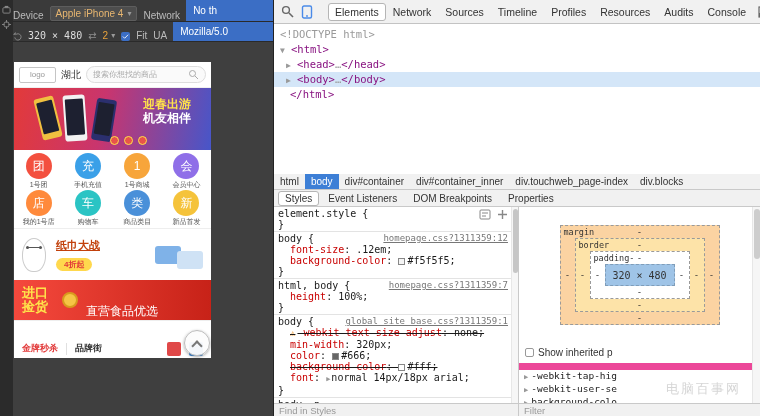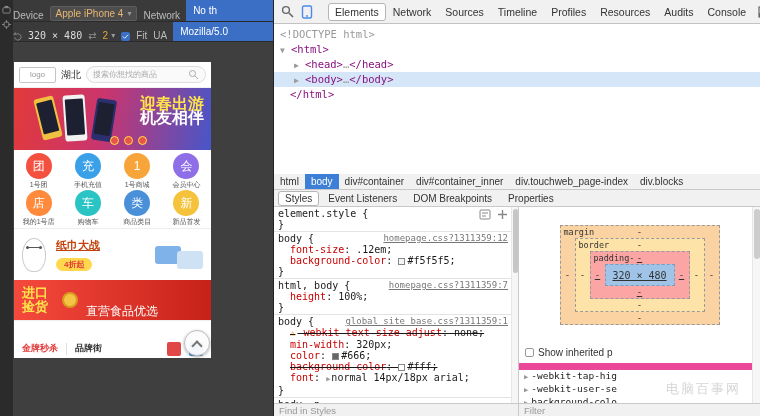--- a/index.html
+++ b/index.html
@@ -32,21 +32,21 @@
   .m-header { height:26px; display:flex; align-items:center; gap:5px; padding:0 5px; background:#fff; border-bottom:1px solid #f0f0f0; }
   .m-logo { width:37px; height:16px; border:1px solid #c5c5c5; border-radius:2px; font-size:8px; color:#999;
             display:flex; align-items:center; justify-content:center; }
   .m-region { font-size:10px; color:#333; white-space:nowrap; }
   .m-search { flex:1; height:17px; border:1px solid #ddd; border-radius:9px; background:#fafafa;
               display:flex; align-items:center; padding:0 6px; gap:4px; overflow:hidden; }
   .m-search span { font-size:8px; color:#aaa; flex:1; white-space:nowrap; overflow:hidden; }
 
   
   .m-banner { position:relative; height:62px; background:linear-gradient(100deg,#e23a3a 0%,#c9356e 45%,#4756c9 100%); overflow:hidden; }
-  .bn-txt { position:absolute; right:7px; top:9px; text-align:right; line-height:14px; font-weight:bold; font-size:16px; }
+  .bn-txt { position:absolute; right:20px; top:9px; text-align:right; line-height:14px; font-weight:bold; font-size:12px; }
   .bn-l1 { color:#ffe34a; } .bn-l2 { color:#fff; }
   .ph { position:absolute; border-radius:3px; }
   .ph i { position:absolute; left:2px; top:4px; right:2px; bottom:6px; background:#1d2030; border-radius:1px; display:block; }
   .ph1 { left:24px; top:9px; width:20px; height:42px; background:#f0c040; transform:rotate(-14deg); }
   .ph2 { left:50px; top:7px; width:22px; height:46px; background:#f2f2f2; transform:rotate(-4deg); }
   .ph3 { left:80px; top:11px; width:20px; height:42px; background:#2b2f6e; transform:rotate(9deg); }
   .bn-dots { position:absolute; left:96px; bottom:5px; display:flex; gap:5px; }
   .bn-dot { width:9px; height:9px; border-radius:50%; background:#e8534a; border:1px solid #ffe34a; }
 
   
@@ -88,21 +88,21 @@
   .devtools { position:absolute; left:273px; top:0; width:487px; height:416px; background:#fff; border-left:1px solid #222; }
   .dt-toolbar { height:24px; background:#f1f1f1; border-bottom:1px solid #c3c3c3; display:flex; align-items:center; padding:0 4px; gap:2px; }
   .ticon { width:18px; height:18px; display:flex; align-items:center; justify-content:center; flex:none; }
   .tsep { width:1px; height:15px; background:#ccc; margin:0 4px; }
   .dt-tab { font-size:10.5px; color:#333; padding:2px 6px; border:1px solid transparent; white-space:nowrap; }
   .dt-tab.sel { background:#fff; border-color:#b5b5b5; border-radius:3px; }
   .right-icons { margin-left:auto; display:flex; gap:7px; padding-right:3px; }
 
   .dom-tree { height:150px; background:#fff; font-family:"DejaVu Sans Mono",monospace; font-size:10.5px; padding-top:3px; overflow:hidden; }
   .dom-line { height:15px; line-height:15px; padding-left:6px; white-space:pre; }
-  .dom-line.ind1 { padding-left:20px; }
+  .dom-line.ind1 { padding-left:12px; }
   .dom-line.ind0c { padding-left:16px; }
   .arrow { display:inline-block; width:11px; color:#9a9a9a; font-size:8px; }
   .tag { color:#881280; } .gray { color:#999; }
   .sel-line { background:#d4e6f8; }
 
   .crumbs { height:16px; background:#f1f1f1; border-bottom:1px solid #c9c9c9; display:flex; align-items:stretch; font-size:10px; color:#333; overflow:hidden; }
   .crumb { display:flex; align-items:center; padding:0 6px; white-space:nowrap; }
   .crumb.sel { background:#3d7fd6; color:#fff; }
 
   .sb-tabs { height:17px; background:#f1f1f1; border-bottom:1px solid #c9c9c9; display:flex; align-items:center; padding:0 4px; gap:2px; position:relative; }
@@ -129,21 +129,21 @@
   .find-bar { position:absolute; left:0; right:0; bottom:0; height:13px; background:#f1f1f1; border-top:1px solid #c9c9c9;
               font-size:9.5px; color:#999; padding:0 5px; line-height:13px; }
 
   .computed-pane { flex:1; position:relative; overflow:hidden; background:#fff; }
   .boxmodel { width:160px; margin:18px auto 0; font-family:"DejaVu Sans Mono",monospace; color:#333; }
   .bm { border:1px dashed #9a9a9a; position:relative; }
   .bm-label { position:absolute; top:1px; left:3px; font-size:8.5px; }
   .bm-row { height:12px; line-height:12px; text-align:center; font-size:9px; }
   .bm-mid { display:flex; align-items:stretch; }
   .bm-side { width:14px; display:flex; align-items:center; justify-content:center; font-size:9px; }
-  .r-margin { background:#fbd3a2; } .r-border { background:#fde3a8; flex:1; } .r-padding { background:#fca5a5; flex:1;text-decoration:underline; }
+  .r-margin { background:#fbd3a2; } .r-border { background:#fde3a8; flex:1; } .r-padding { background:#ffffff; flex:1; }
   .r-content { flex:1; background:#9fc4e7; border:1px dashed #7f9db9; display:flex; align-items:center; justify-content:center; font-size:10px; height:22px; }
   .show-inh { position:absolute; top:140px; left:6px; display:flex; align-items:center; gap:4px; font-size:10px; color:#333; white-space:nowrap; }
   .cbox { width:9px; height:9px; border:1px solid #999; background:#fff; border-radius:2px; flex:none; }
   .computed-list { position:absolute; top:156px; left:0; right:0; border-top:7px solid #ec4899;
                    font-family:"DejaVu Sans Mono",monospace; font-size:9.5px; color:#222; }
   .citem { padding:1px 5px; white-space:nowrap; overflow:hidden; line-height:10px; }
   .carrow { color:#9a9a9a; font-size:7px; margin-right:3px; }
   .filter-bar { position:absolute; left:0; right:0; bottom:0; height:13px; background:#f1f1f1; border-top:1px solid #c9c9c9;
                 font-size:9.5px; color:#999; padding:0 5px; line-height:13px; }
   .main-scroll { position:absolute; right:0; top:0; bottom:13px; width:8px; background:#f6f6f6; border-left:1px solid #e7e7e7; }

